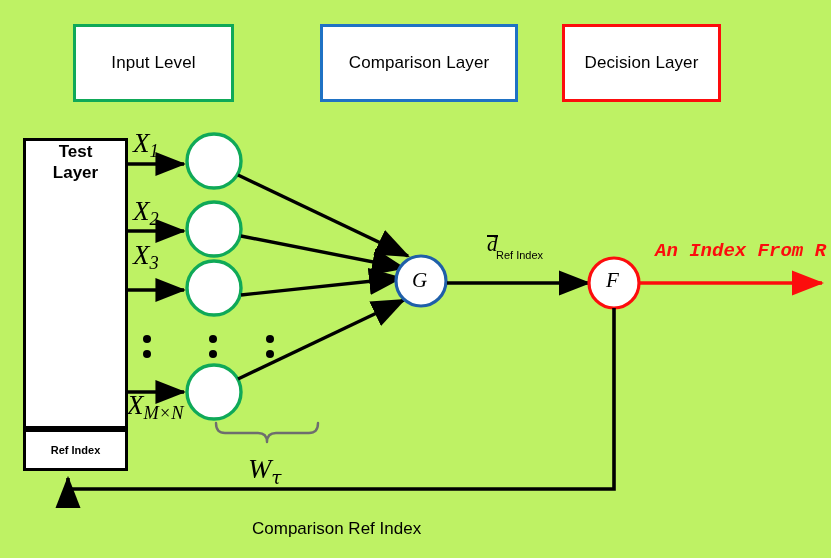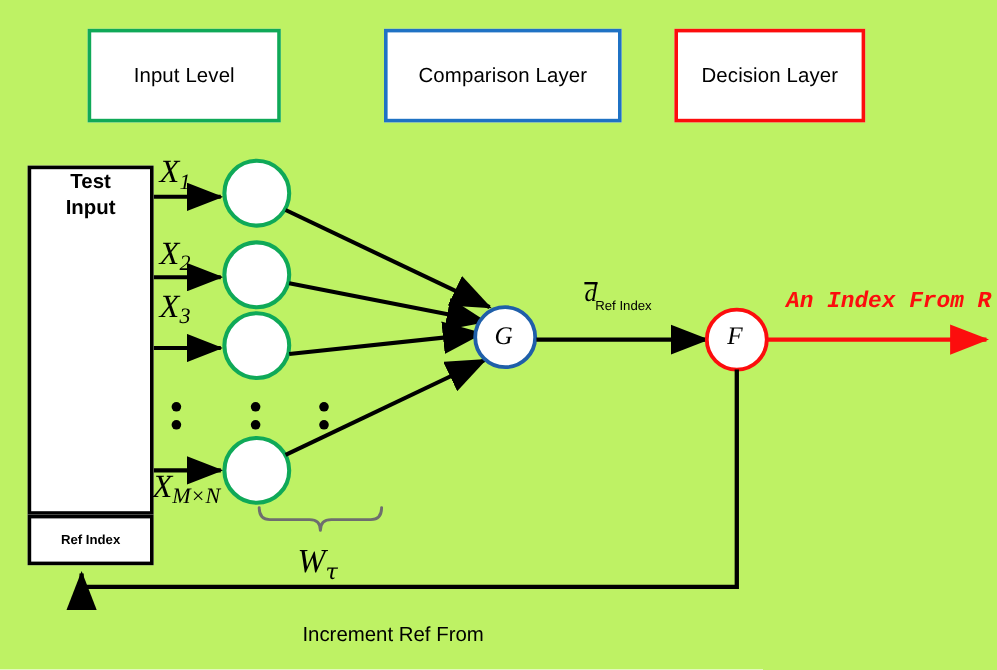--- a/index.html
+++ b/index.html
@@ -241,21 +241,21 @@
   <div class="legend-box" id="legend-comparison-layer">
     <span>Comparison Layer</span>
   </div>
   <div class="legend-box" id="legend-decision-layer">
     <span>Decision Layer</span>
   </div>
 
   <div id="test-image-box">
     <div id="test-image-label">
       <div>Test</div>
-      <div>Input</div>
+      <div>Layer</div>
     </div>
   </div>
   <div id="ref-index-box">
     <span id="ref-index-label">Ref Index</span>
   </div>
 
   <div class="math x-label" id="x-label-1">
     <span>X</span><span class="sub">1</span>
   </div>
   <div class="math x-label" id="x-label-2">
@@ -277,15 +277,15 @@
 
   <div class="math" id="d-bar-label">
     <span class="bar-wrap">
       <span class="overbar"></span><span>d</span>
     </span>
     <span class="refidx">Ref Index</span>
   </div>
 
   <div id="index-from-r-label">An Index From R</div>
 
-  <div id="increment-ref-index-label">Increment Ref From</div>
+  <div id="increment-ref-index-label">Comparison Ref Index</div>
 
 </div>
 
 </body></html>

